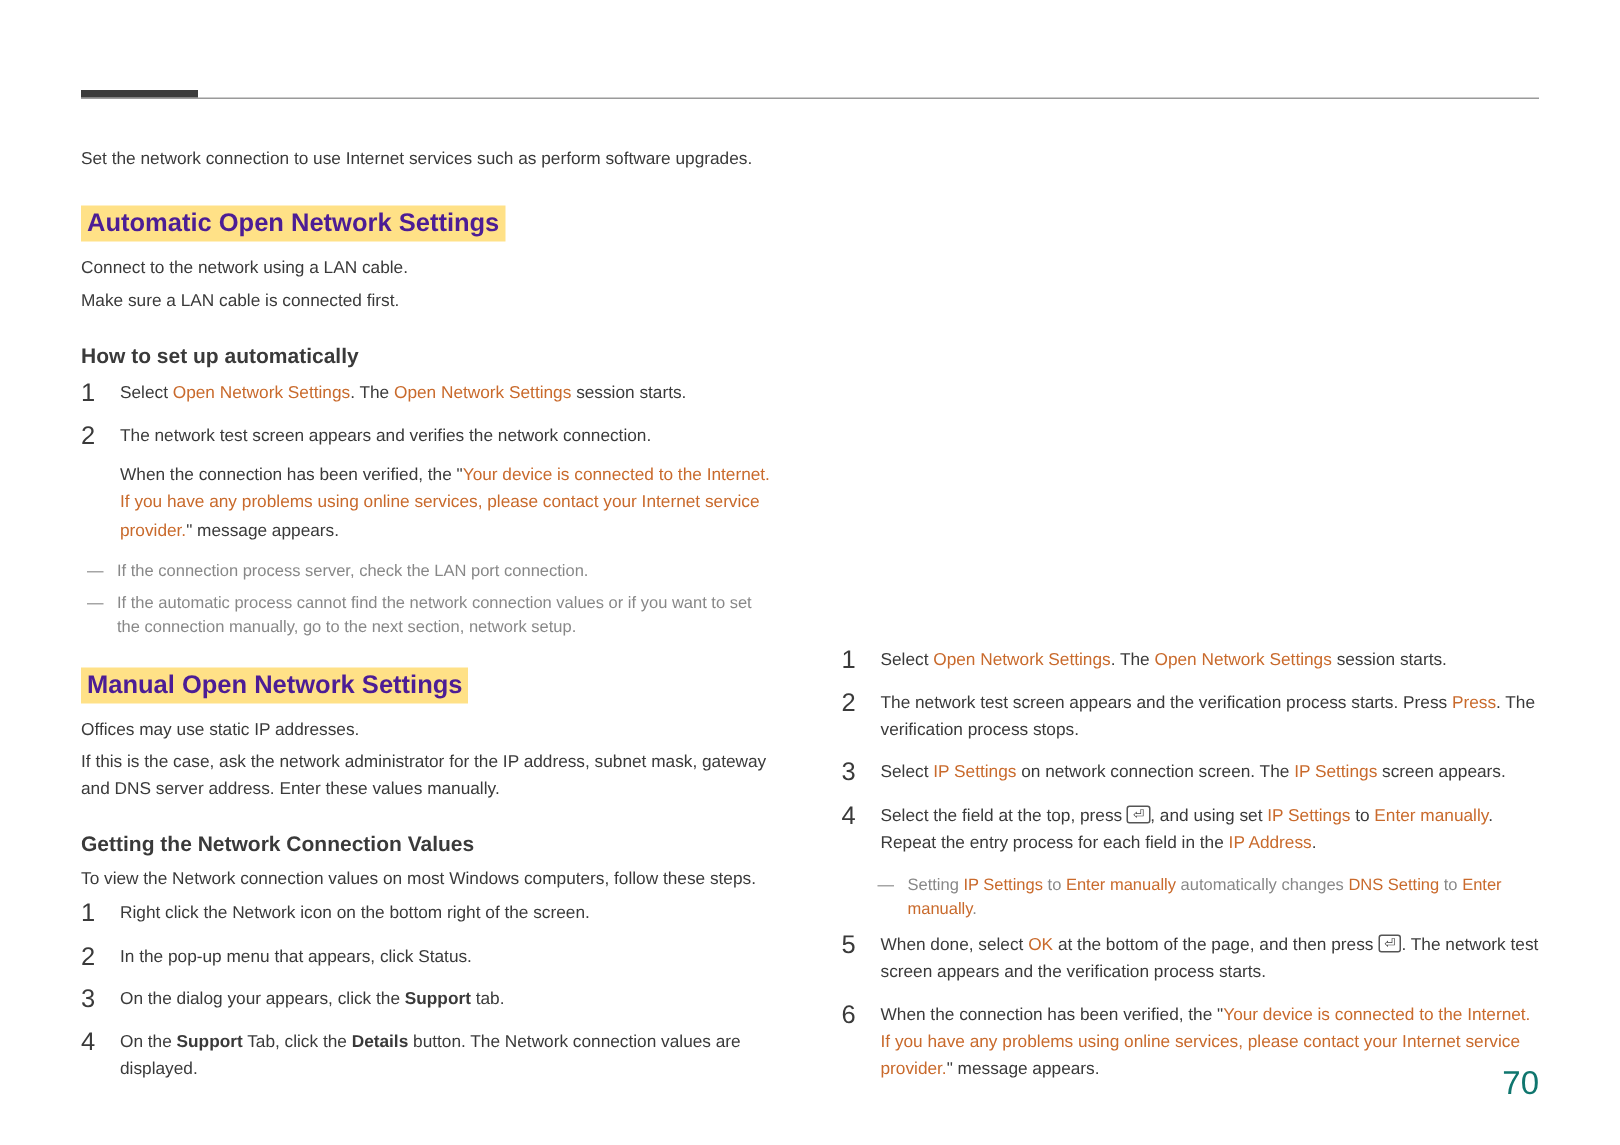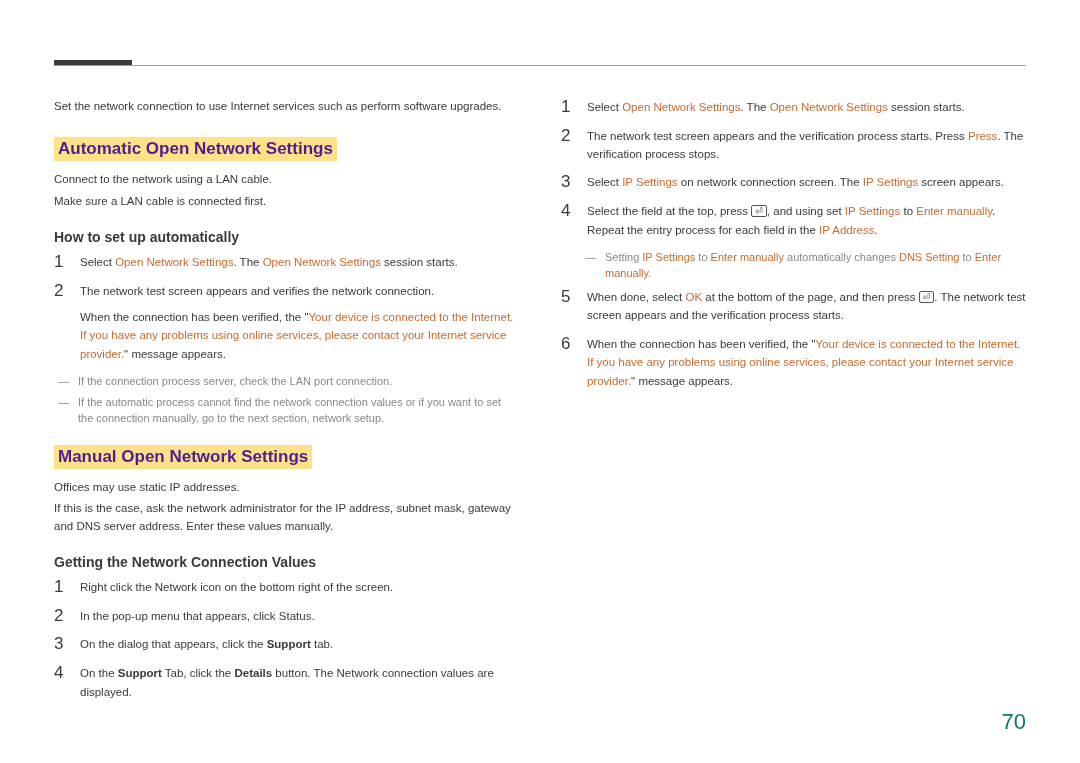--- a/index.html
+++ b/index.html
@@ -20,20 +20,21 @@
   .chapter-mark {
     position: absolute;
     left: 54px; top: 60px;
     width: 78px;
     border-top: 5px solid #3a3a3a;
   }
   .columns {
     display: flex;
     gap: 42px;
     padding-top: 36px;
+    align-items: flex-end;
   }
   .col { flex: 1 1 0; }
   .intro {
     font-size: 11.5px;
     line-height: 1.5;
     margin-bottom: 22px;
   }
   .highlight {
     display: inline-block;
     background: #ffe187;
@@ -151,34 +152,35 @@
       <p class="note">If the connection process server, check the LAN port connection.</p>
       <p class="note">If the automatic process cannot find the network connection values or if you want to set the connection manually, go to the next section, network setup.</p>
     </div>
 
     <div>
       <div class="highlight">Manual Open Network Settings</div>
       <p class="body-text">Offices may use static IP addresses.</p>
       <p class="body-text">If this is the case, ask the network administrator for the IP address, subnet mask, gateway and DNS server address. Enter these values manually.</p>
 
       <div class="sub-heading">Getting the Network Connection Values</div>
+      <p class="body-text">To view the Network connection values on most Windows computers, follow these steps.</p>
 
       <ol class="steps">
         <li>
           <span class="numcell">1</span>
           <div class="step-body">Right click the Network icon on the bottom right of the screen.</div>
         </li>
         <li>
           <span class="numcell">2</span>
           <div class="step-body">In the pop-up menu that appears, click Status.</div>
         </li>
         <li>
           <span class="numcell">3</span>
           <div class="step-body">
-            <span>On the dialog that appears, click the </span><span class="bold">Support</span><span> tab.</span>
+            <span>On the dialog your appears, click the </span><span class="bold">Support</span><span> tab.</span>
           </div>
         </li>
         <li>
           <span class="numcell">4</span>
           <div class="step-body">
             <span>On the </span><span class="bold">Support</span><span> Tab, click the </span><span class="bold">Details</span><span> button. The Network connection values are displayed.</span>
           </div>
         </li>
       </ol>
     </div>

